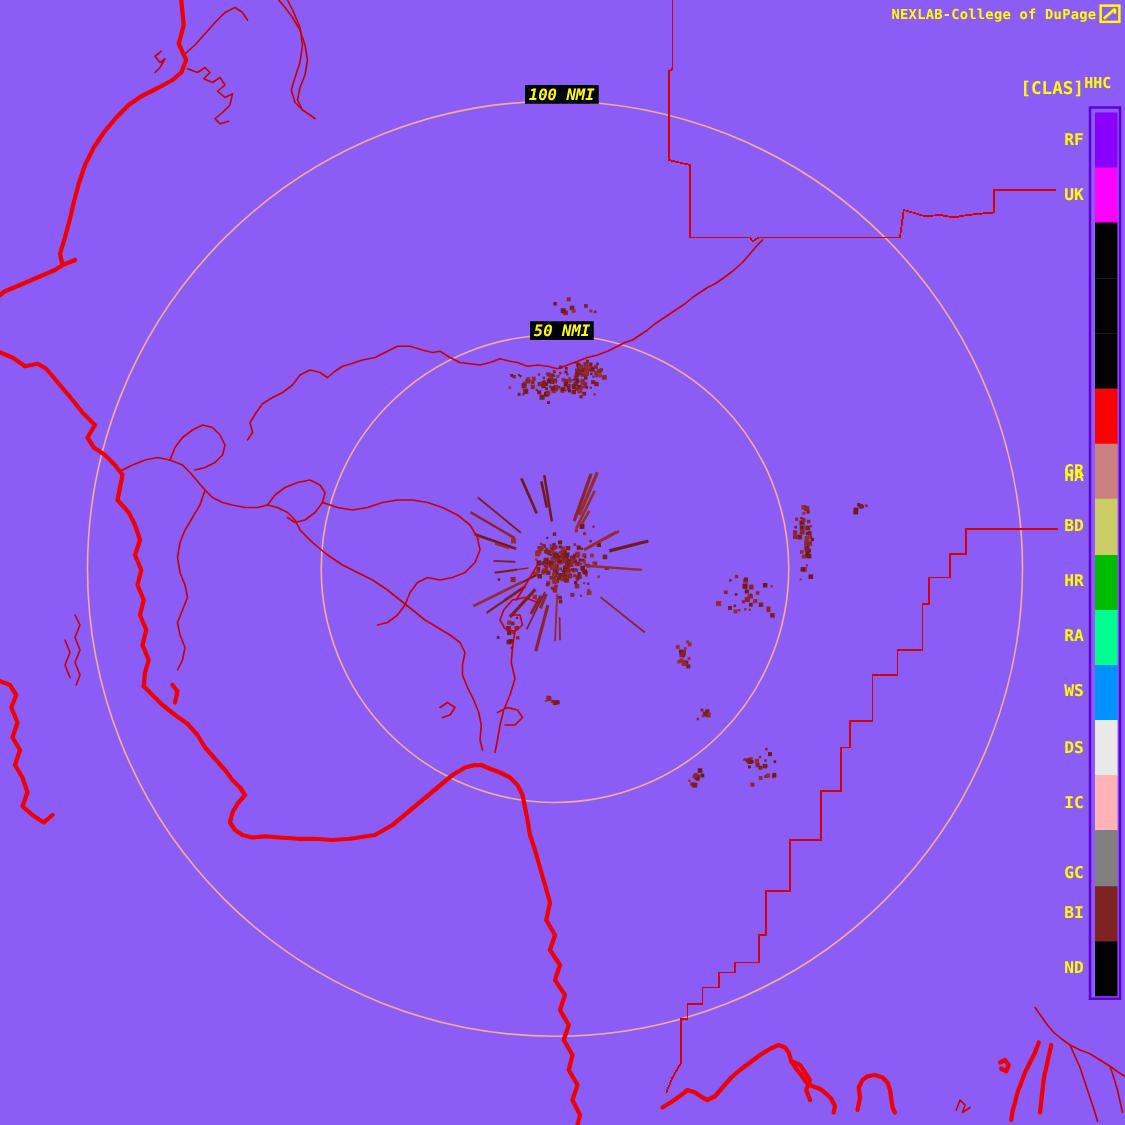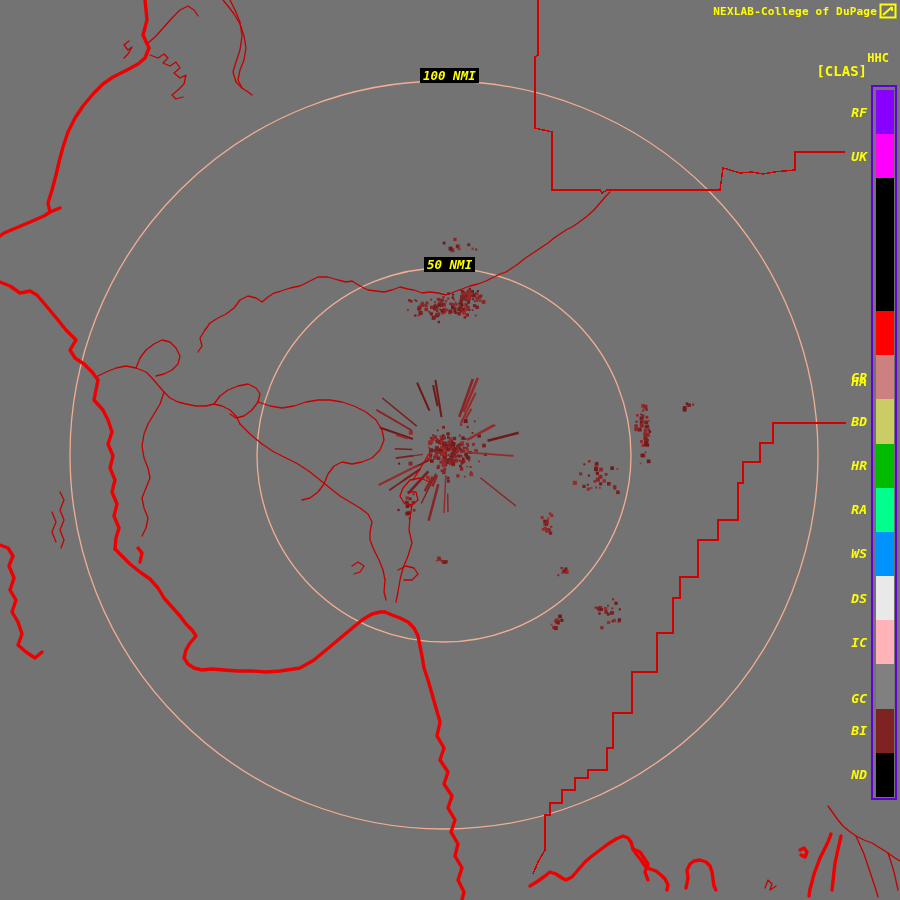--- a/index.html
+++ b/index.html
@@ -1,31 +1,31 @@
 <!DOCTYPE html>
 <html style="--yellow: #FFFF00; --white: #EDEDED; --ring: #F3AD93; --map-thick: #EE0000; --map-thin: #C60000; --boundary: #D40000; --legend-border: #6100D4;"><head>
 <meta charset="utf-8">
 <style>
   html,body{margin:0;padding:0;background:#000;}
-  #screen{position:relative;width:900px;height:900px;background:#737373;overflow:hidden;
+  #screen{position:relative;width:900px;height:900px;background:#8b5cf6;overflow:hidden;
           font-family:"DejaVu Sans Mono","Liberation Mono",monospace;}
   #mapsvg{position:absolute;left:0;top:0;z-index:1;}
   .txt{position:absolute;z-index:5;white-space:pre;}
   .yellow{color:var(--yellow);font-weight:bold;}
   #brand{right:23px;top:5px;font-size:11px;letter-spacing:.2px;}
   #logo{position:absolute;right:3px;top:3px;z-index:5;}
-  #prod-id{right:11px;top:51px;font-size:12px;}
+  #prod-id{right:11px;top:59px;font-size:12px;}
   #prod-mode{right:33px;top:63px;font-size:14px;}
   #ring-label-100{left:420px;top:68px;font-size:12.5px;font-style:italic;background:#000;padding:0 3px;}
   #ring-label-50{left:424px;top:257px;font-size:12.5px;font-style:italic;background:#000;padding:0 3px;}
   #footer-title{left:231px;top:876px;font-size:15px;font-weight:bold;color:var(--white);letter-spacing:.33px;}
   #legend-border{position:absolute;left:871px;top:85px;width:26px;height:715px;
                  border:2px solid var(--legend-border);box-sizing:border-box;z-index:2;background:transparent;}
   .swatch{position:absolute;left:876px;width:18px;z-index:3;}
-  .leg-label{position:absolute;right:33px;font-size:13px;font-weight:bold;color:var(--yellow);z-index:5;line-height:15px;font-style:italic;}
+  .leg-label{position:absolute;right:33px;font-size:13px;font-weight:bold;color:var(--yellow);z-index:5;line-height:15px;}
 </style>
 </head>
 <body>
 
 <div id="screen">
 
   <svg id="mapsvg" width="900" height="900">
 
     <g>
       <circle cx="444" cy="455" r="374" fill="none" stroke="var(--ring)" stroke-width="1.3"></circle>

